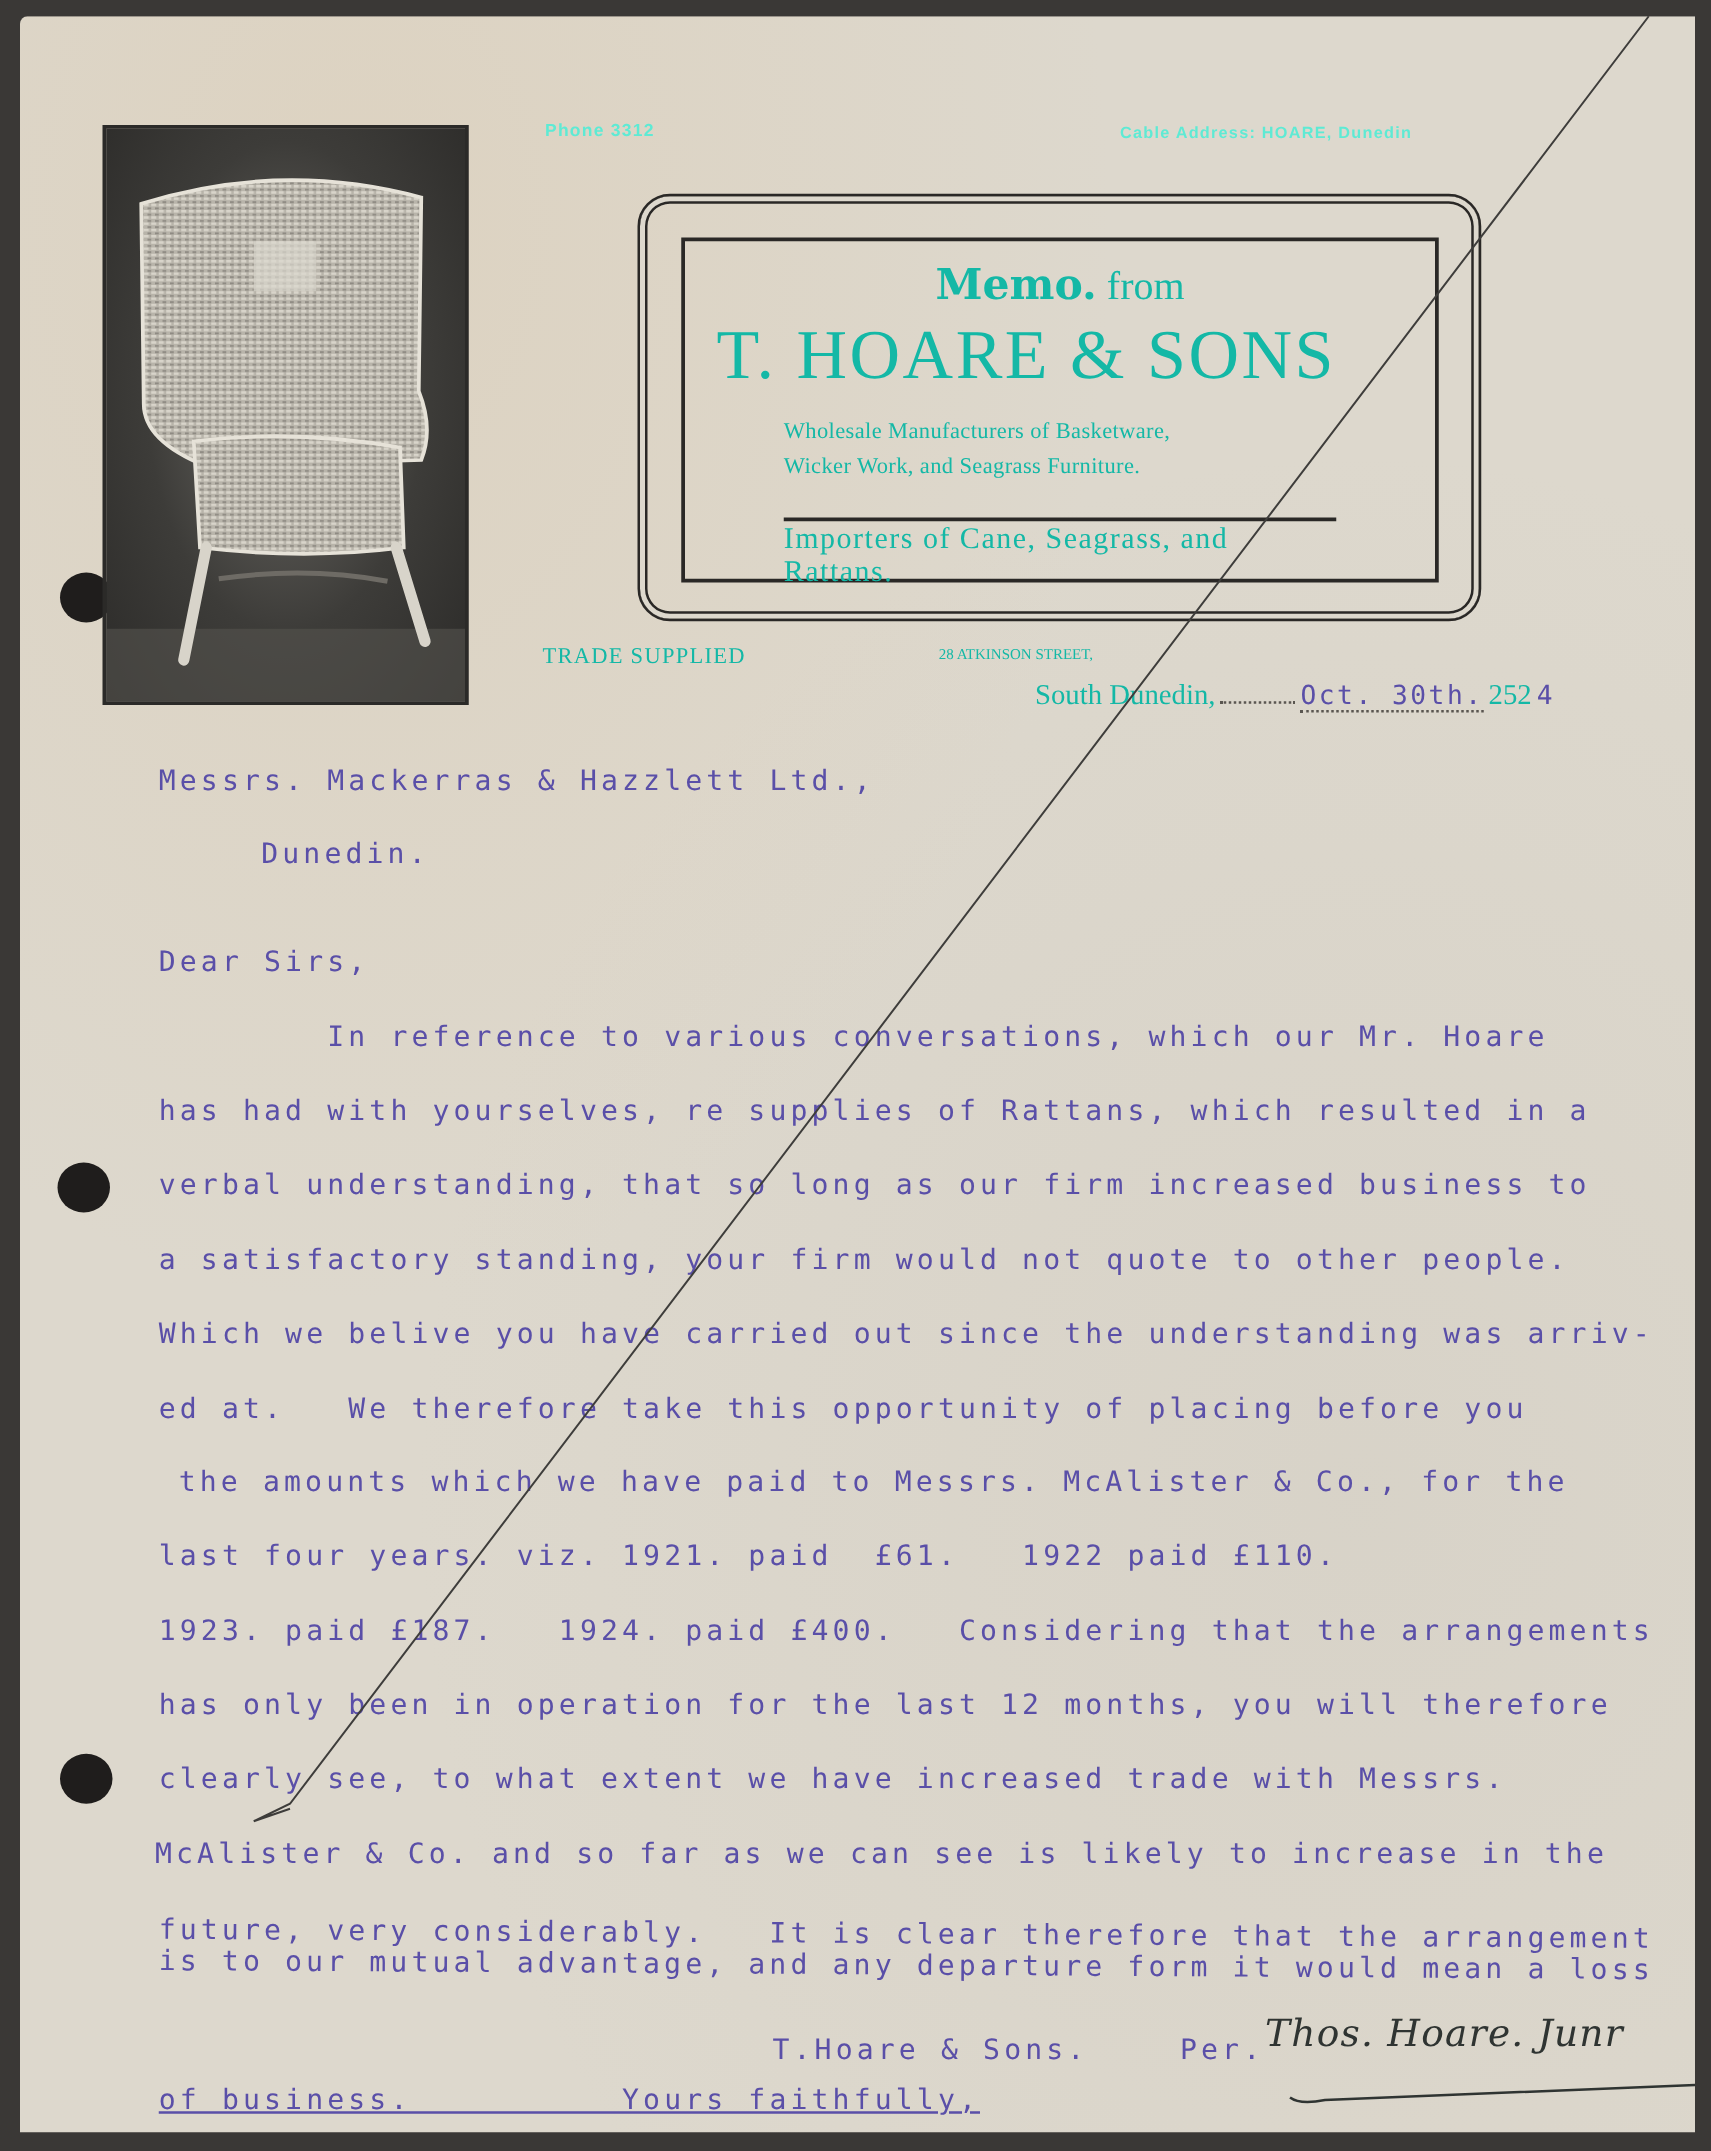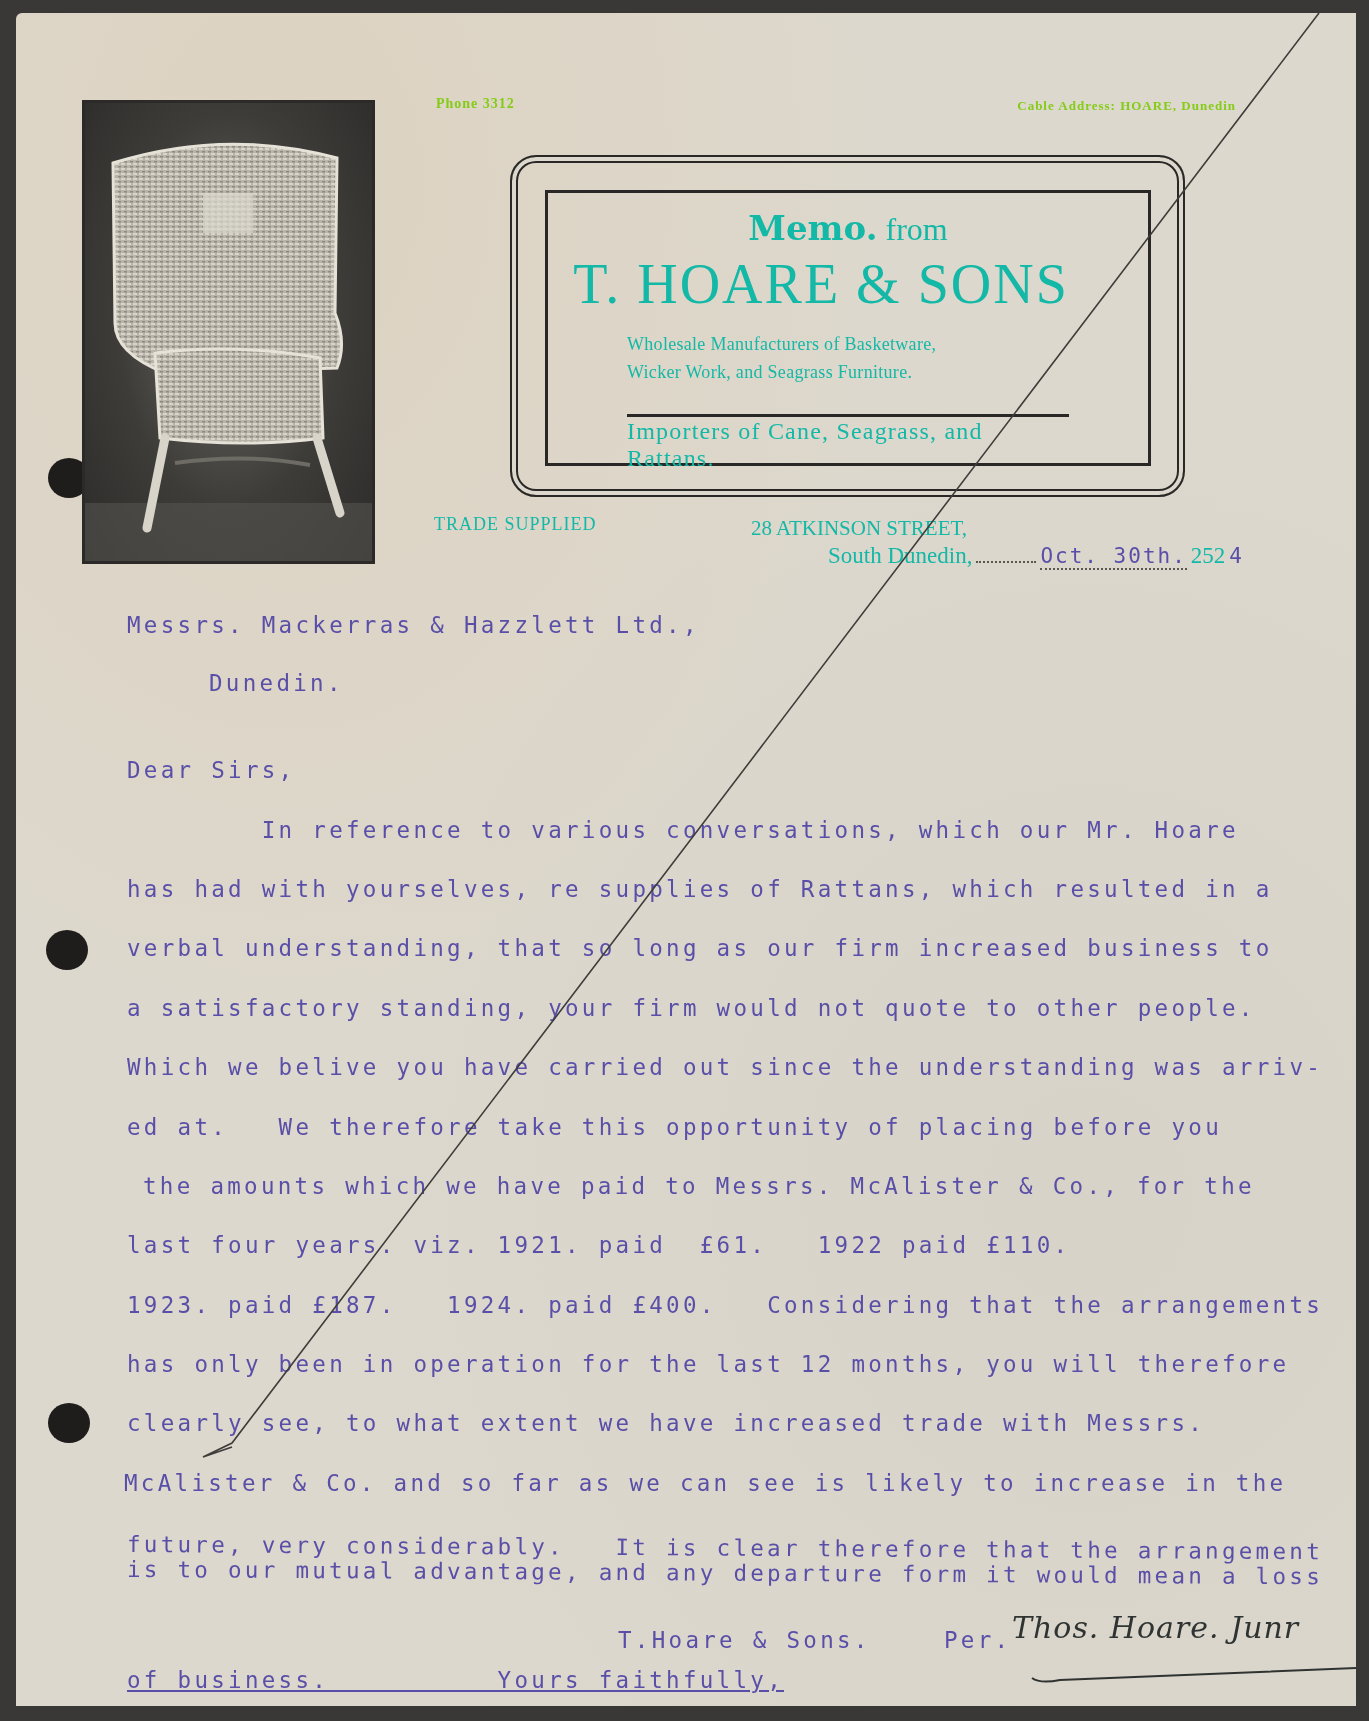--- a/index.html
+++ b/index.html
@@ -10,21 +10,21 @@
   .paper {
     position: absolute; left: 16px; top: 13px; width: 1340px; height: 1693px;
     background: #ddd8cd;
     background-image:
       radial-gradient(ellipse at 20% 10%, rgba(220,200,170,0.35), transparent 40%),
       radial-gradient(ellipse at 80% 70%, rgba(200,195,185,0.25), transparent 50%);
     border-top-left-radius: 6px;
   }
   .abs { position: absolute; }
   .serif { font-family: "Liberation Serif", "DejaVu Serif", serif; color: #14b8a6; }
-  .sans  { font-family: Liberation Serif, serif; color: #84cc16; }
+  .sans  { font-family: Liberation Sans, sans-serif; color: #5eead4; }
   .type  { font-family: "DejaVu Sans Mono", "Liberation Mono", monospace; color: #5a4fa8; }
 
   
   .photo {
     left: 82px; top: 100px; width: 287px; height: 458px;
     border: 3px solid #2b2a28;
     background:
       radial-gradient(ellipse at 50% 45%, #6f6d68 0%, #3d3c39 55%, #2c2b29 100%);
   }
   .photo svg { position: absolute; left: 0; top: 0; }
@@ -70,36 +70,36 @@
     <path d="M28 60 Q140 25 252 55 L250 210 Q262 240 252 265 L80 270 Q30 250 30 220 Z" fill="url(#weave)" stroke="#e6e2d8" stroke-width="3"></path>
     <path d="M70 250 Q150 240 235 255 L238 335 Q160 345 75 335 Z" fill="url(#weave)" stroke="#e6e2d8" stroke-width="3"></path>
     <rect x="118" y="90" width="50" height="40" fill="#dcd8ce" opacity="0.7"></rect>
     <path d="M80 335 L62 425" stroke="#d8d4ca" stroke-width="9" stroke-linecap="round"></path>
     <path d="M232 335 L255 410" stroke="#d8d4ca" stroke-width="9" stroke-linecap="round"></path>
     <path d="M90 360 Q160 350 225 362" stroke="#6e6b65" stroke-width="4" fill="none"></path>
   </svg>
 </div>
 
 <div class="abs sans hdr-small" style="left:436px;top:96px;">Phone 3312</div>
-<div class="abs sans hdr-small" style="left:896px;top:98px;width:340px;text-align:right;font-size:13px;">Cable Address: HOARE, Dunedin</div>
+<div class="abs sans hdr-small" style="left:896px;top:98px;width:340px;text-align:left;font-size:13px;">Cable Address: HOARE, Dunedin</div>
 
 <div class="abs memo-frame-outer"></div>
 <div class="abs memo-box"></div>
 <div class="abs serif memo-title">
   <span class="goth">Memo.</span>
   <span>from</span>
 </div>
 <div class="abs serif firm">T. HOARE &amp; SONS</div>
 <div class="abs serif tag" style="top:334px;">Wholesale Manufacturers of Basketware,</div>
 <div class="abs serif tag" style="top:362px;">Wicker Work, and Seagrass Furniture.</div>
 <div class="abs rule"></div>
 <div class="abs serif tag" style="top:418px;font-size:24px;letter-spacing:1.2px;font-family:Liberation Serif, serif;">Importers of Cane, Seagrass, and Rattans.</div>
 
 <div class="abs serif" style="left:434px;top:514px;font-size:18px;letter-spacing:1px;">TRADE SUPPLIED</div>
-<div class="abs serif" style="left:751px;top:516px;font-size:21px;">28 ATKINSON STREET,</div>
+<div class="abs serif" style="left:751px;top:516px;font-size:12px;">28 ATKINSON STREET,</div>
 
 <div class="abs" style="left:828px;top:543px;width:470px;height:32px;white-space:nowrap;">
   <span class="serif" style="font-size:23px;">South Dunedin,</span>
   <span style="display:inline-block;width:60px;border-bottom:2px dotted #5a5650;"></span>
   <span class="type" style="font-size:21px;letter-spacing:2px;border-bottom:2px dotted #5a5650;">Oct. 30th.</span>
   <span class="serif" style="font-size:23px;">252</span>
   <span class="type" style="font-size:21px;">4</span>
 </div>
 
 <div class="abs type body-line" style="left:127px;top:612px;">Messrs. Mackerras &amp; Hazzlett Ltd.,</div>

